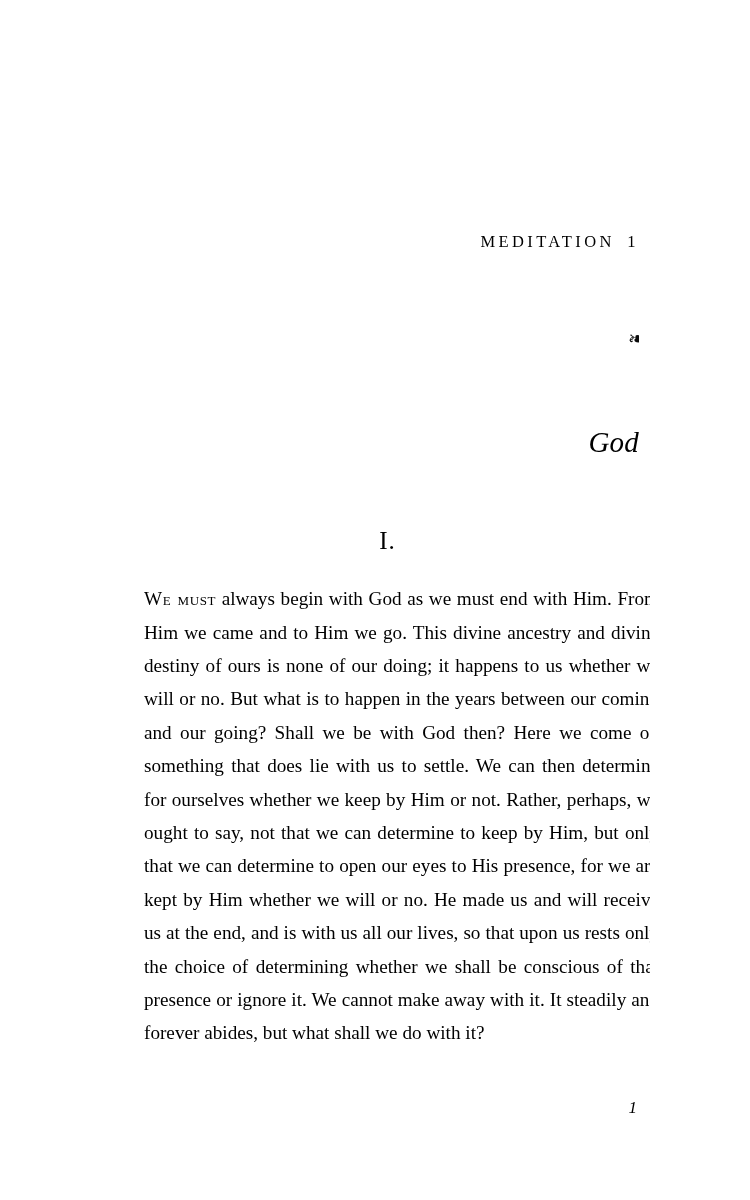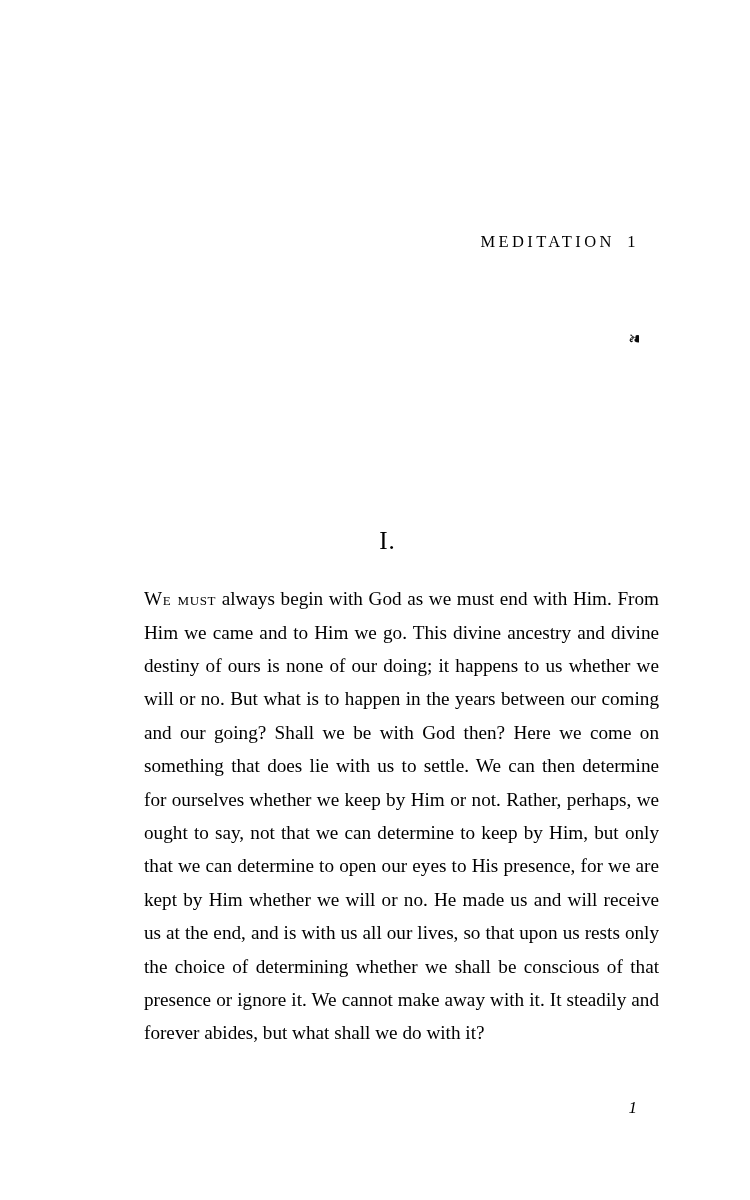--- a/index.html
+++ b/index.html
@@ -16,21 +16,20 @@
     -webkit-font-smoothing: antialiased;
   }
 
   .page {
     position: absolute;
     inset: 0;
     width: 650px;
     height: 1200px;
     background: #ffffff;
     overflow: hidden;
-    padding-left: 24px;
   }
 
   
   .content {
     position: absolute;
     left: 124px;
     top: 0;
     width: 515px;
     height: 1200px;
   }
@@ -134,20 +133,21 @@
 
 <div class="page">
   <div class="content">
 
     <div class="running-head">MEDITATION 1</div>
 
     <div class="ornament">
       <span class="glyph">❧</span>
     </div>
 
+    <div class="chapter-title">God</div>
 
     <div class="section-number">I.</div>
 
     <p class="body-text"><span class="opening">We must</span><span> always begin with God as we must end with Him. From Him we came and to Him we go. This divine ancestry and divine destiny of ours is none of our doing; it happens to us whether we will or no. But what is to happen in the years between our coming and our going? Shall we be with God then? Here we come on something that does lie with us to settle. We can then determine for ourselves whether we keep by Him or not. Rather, perhaps, we ought to say, not that we can determine to keep by Him, but only that we can determine to open our eyes to His presence, for we are kept by Him whether we will or no. He made us and will receive us at the end, and is with us all our lives, so that upon us rests only the choice of determining whether we shall be conscious of that presence or ignore it. We cannot make away with it. It steadily and forever abides, but what shall we do with it?</span></p>
 
     <div class="folio">1</div>
 
   </div>
 </div>
 

